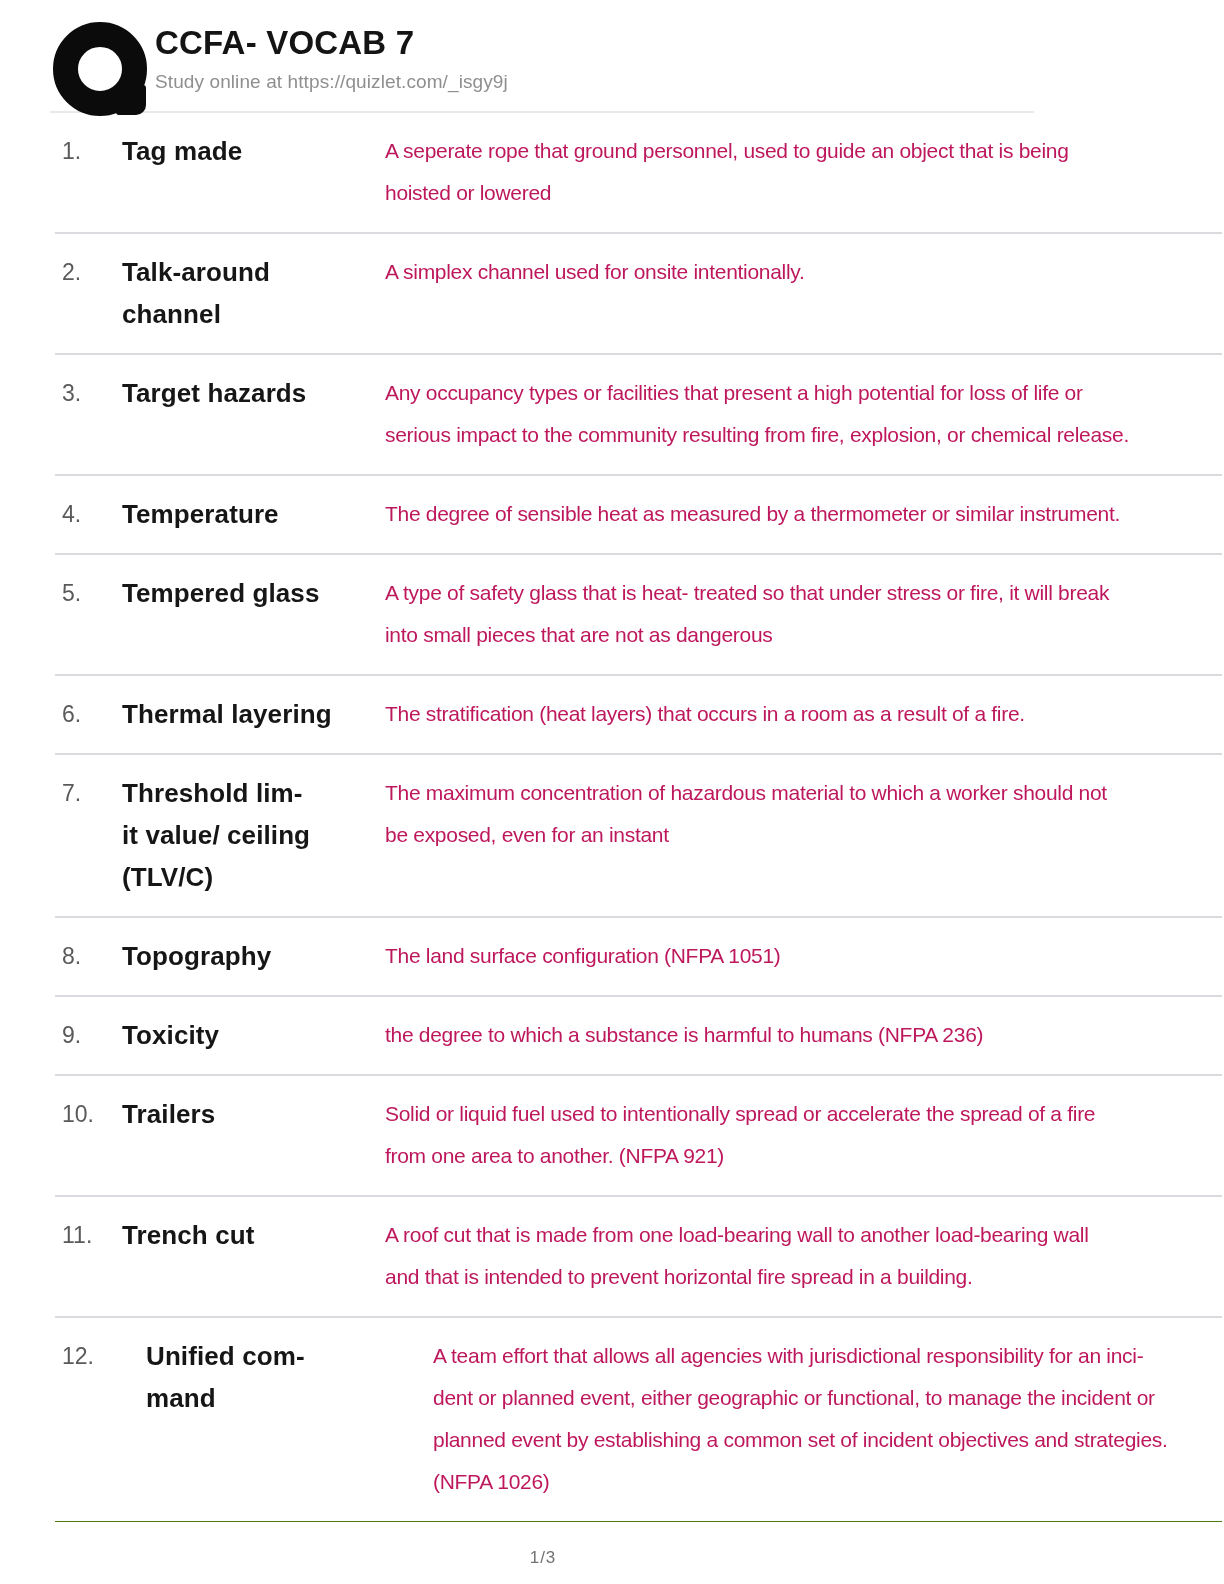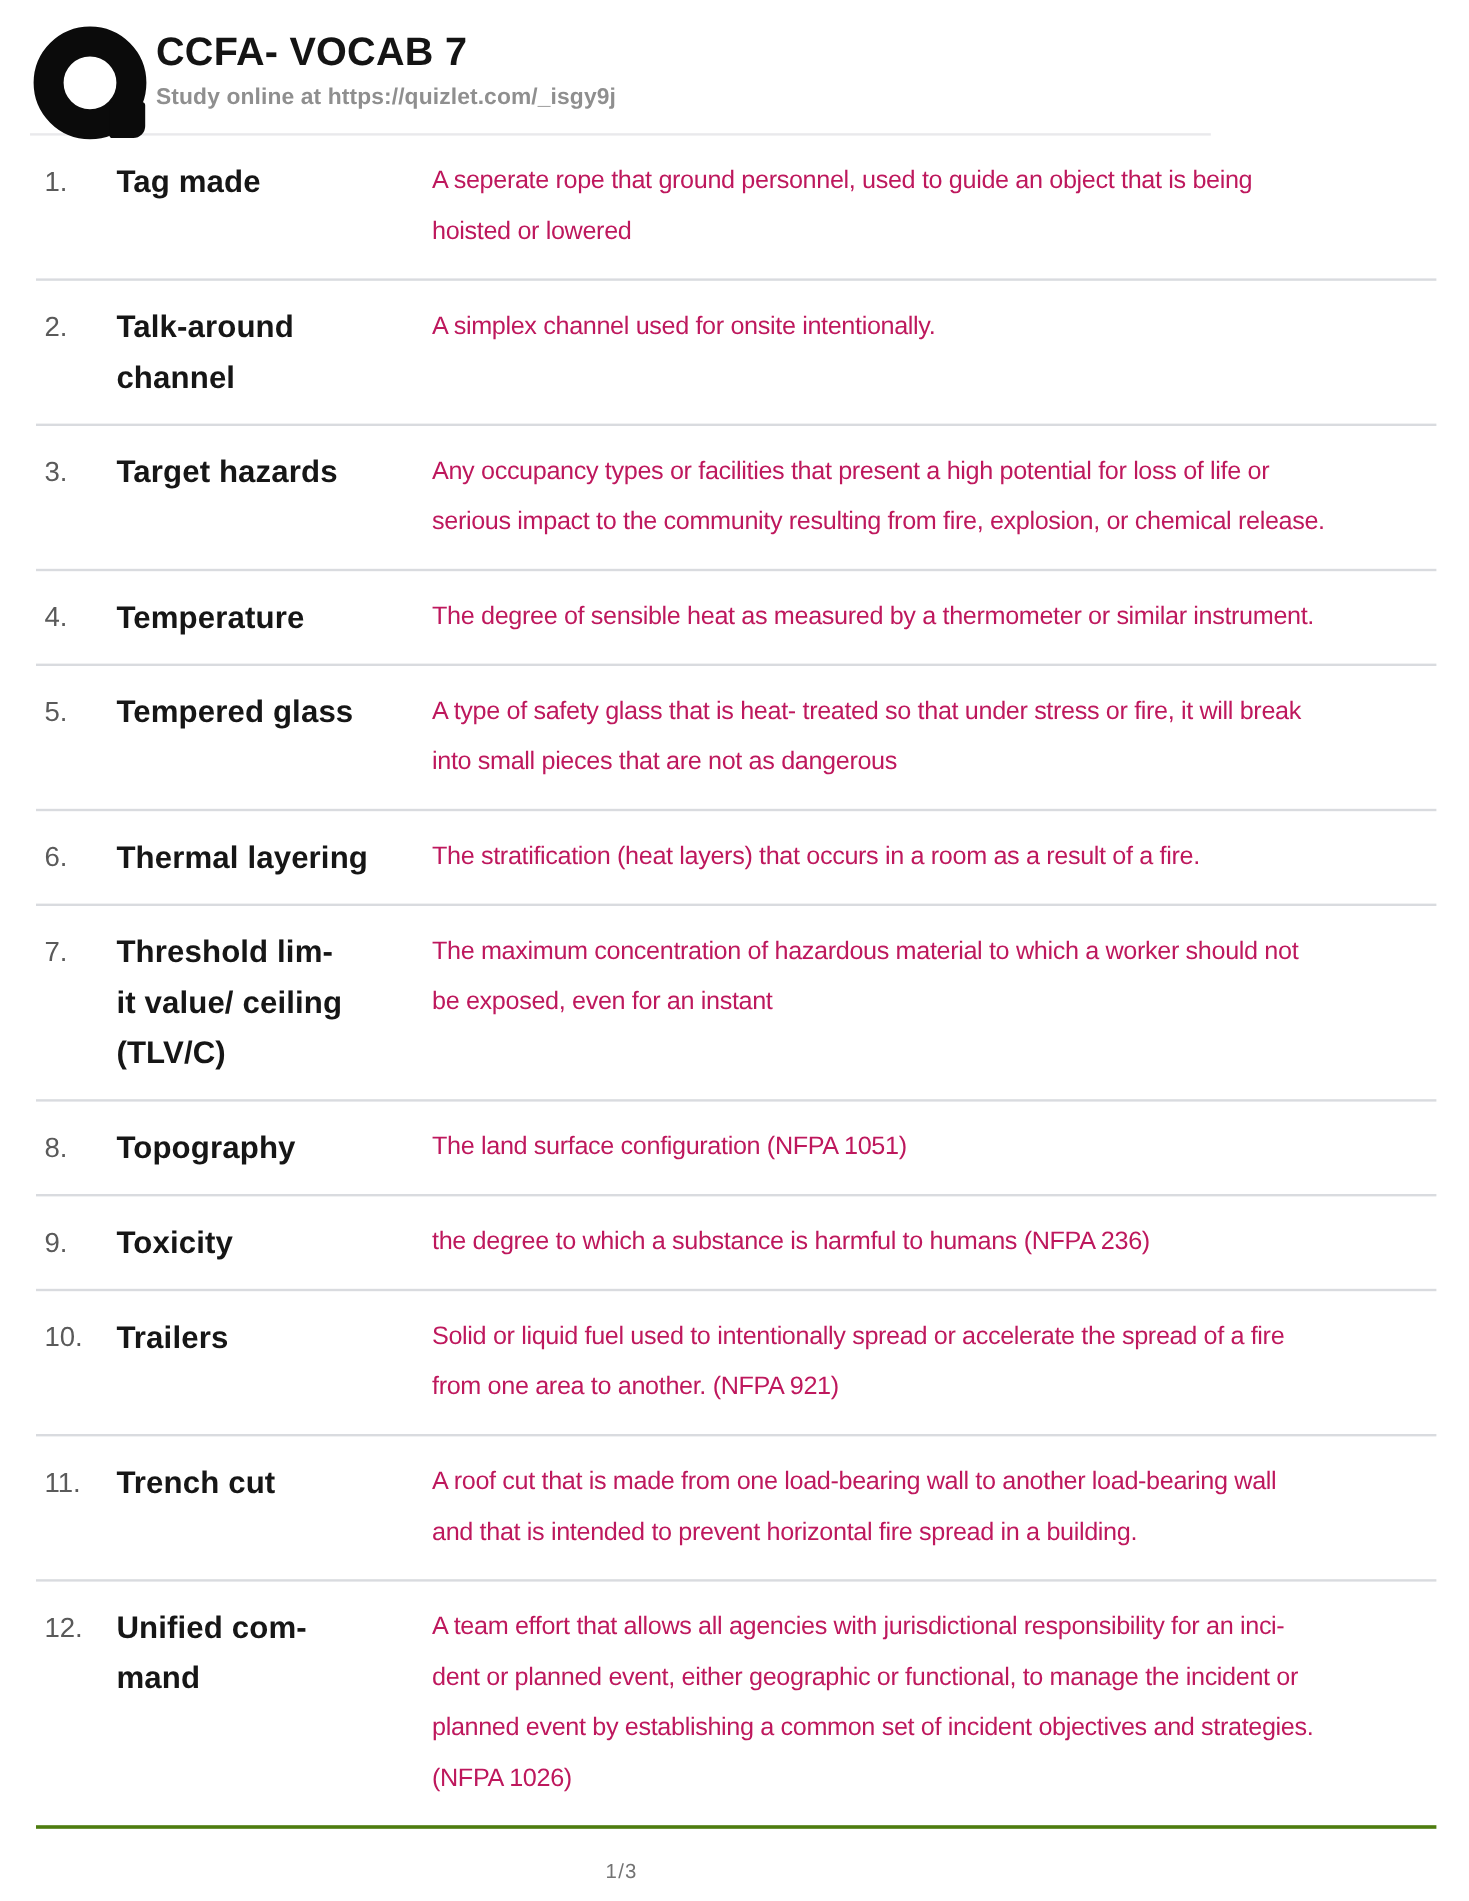--- a/index.html
+++ b/index.html
@@ -8,20 +8,21 @@
     width: 1224px;
     height: 1584px;
     font-family: "Liberation Sans", sans-serif;
     position: relative;
     overflow: hidden;
   }
   .page {
     width: 1036px;
     height: 1584px;
     background: #ffffff;
+    margin-left: 25px;
   }
 
   
   .header {
     position: relative;
     height: 113px;
     margin: 0 27px 0 25px;
     border-bottom: 2px solid #e9e9ec;
   }
   .q-logo {
@@ -57,36 +58,37 @@
     font-size: 33px;
     font-weight: 600;
     color: #141414;
     letter-spacing: 0.2px;
     line-height: 38px;
   }
   .subtitle {
     margin-top: 9px;
     font-size: 19px;
     color: #8f8f8f;
-    font-weight: 700;
+    font-weight: 400;
     letter-spacing: 0.1px;
   }
 
   
   .vocab-list { width: 1224px; }
   .row {
     display: grid;
     grid-template-columns: 60px 263px 1fr;
     align-items: start;
     margin: 0 27px 0 30px;
     padding: 17px 0 18px 7px;
     border-bottom: 2px solid #d9dbdf;
   }
   .row.last {
-    border-bottom: 3px solid #4d7c0f;
+    border-bottom: 1px solid #4d7c0f;
+    gap: 24px;
   }
   .num {
     font-size: 23px;
     color: #5a5a5a;
     line-height: 42px;
     font-weight: 400;
   }
   .term {
     font-size: 26px;
     font-weight: 700;

